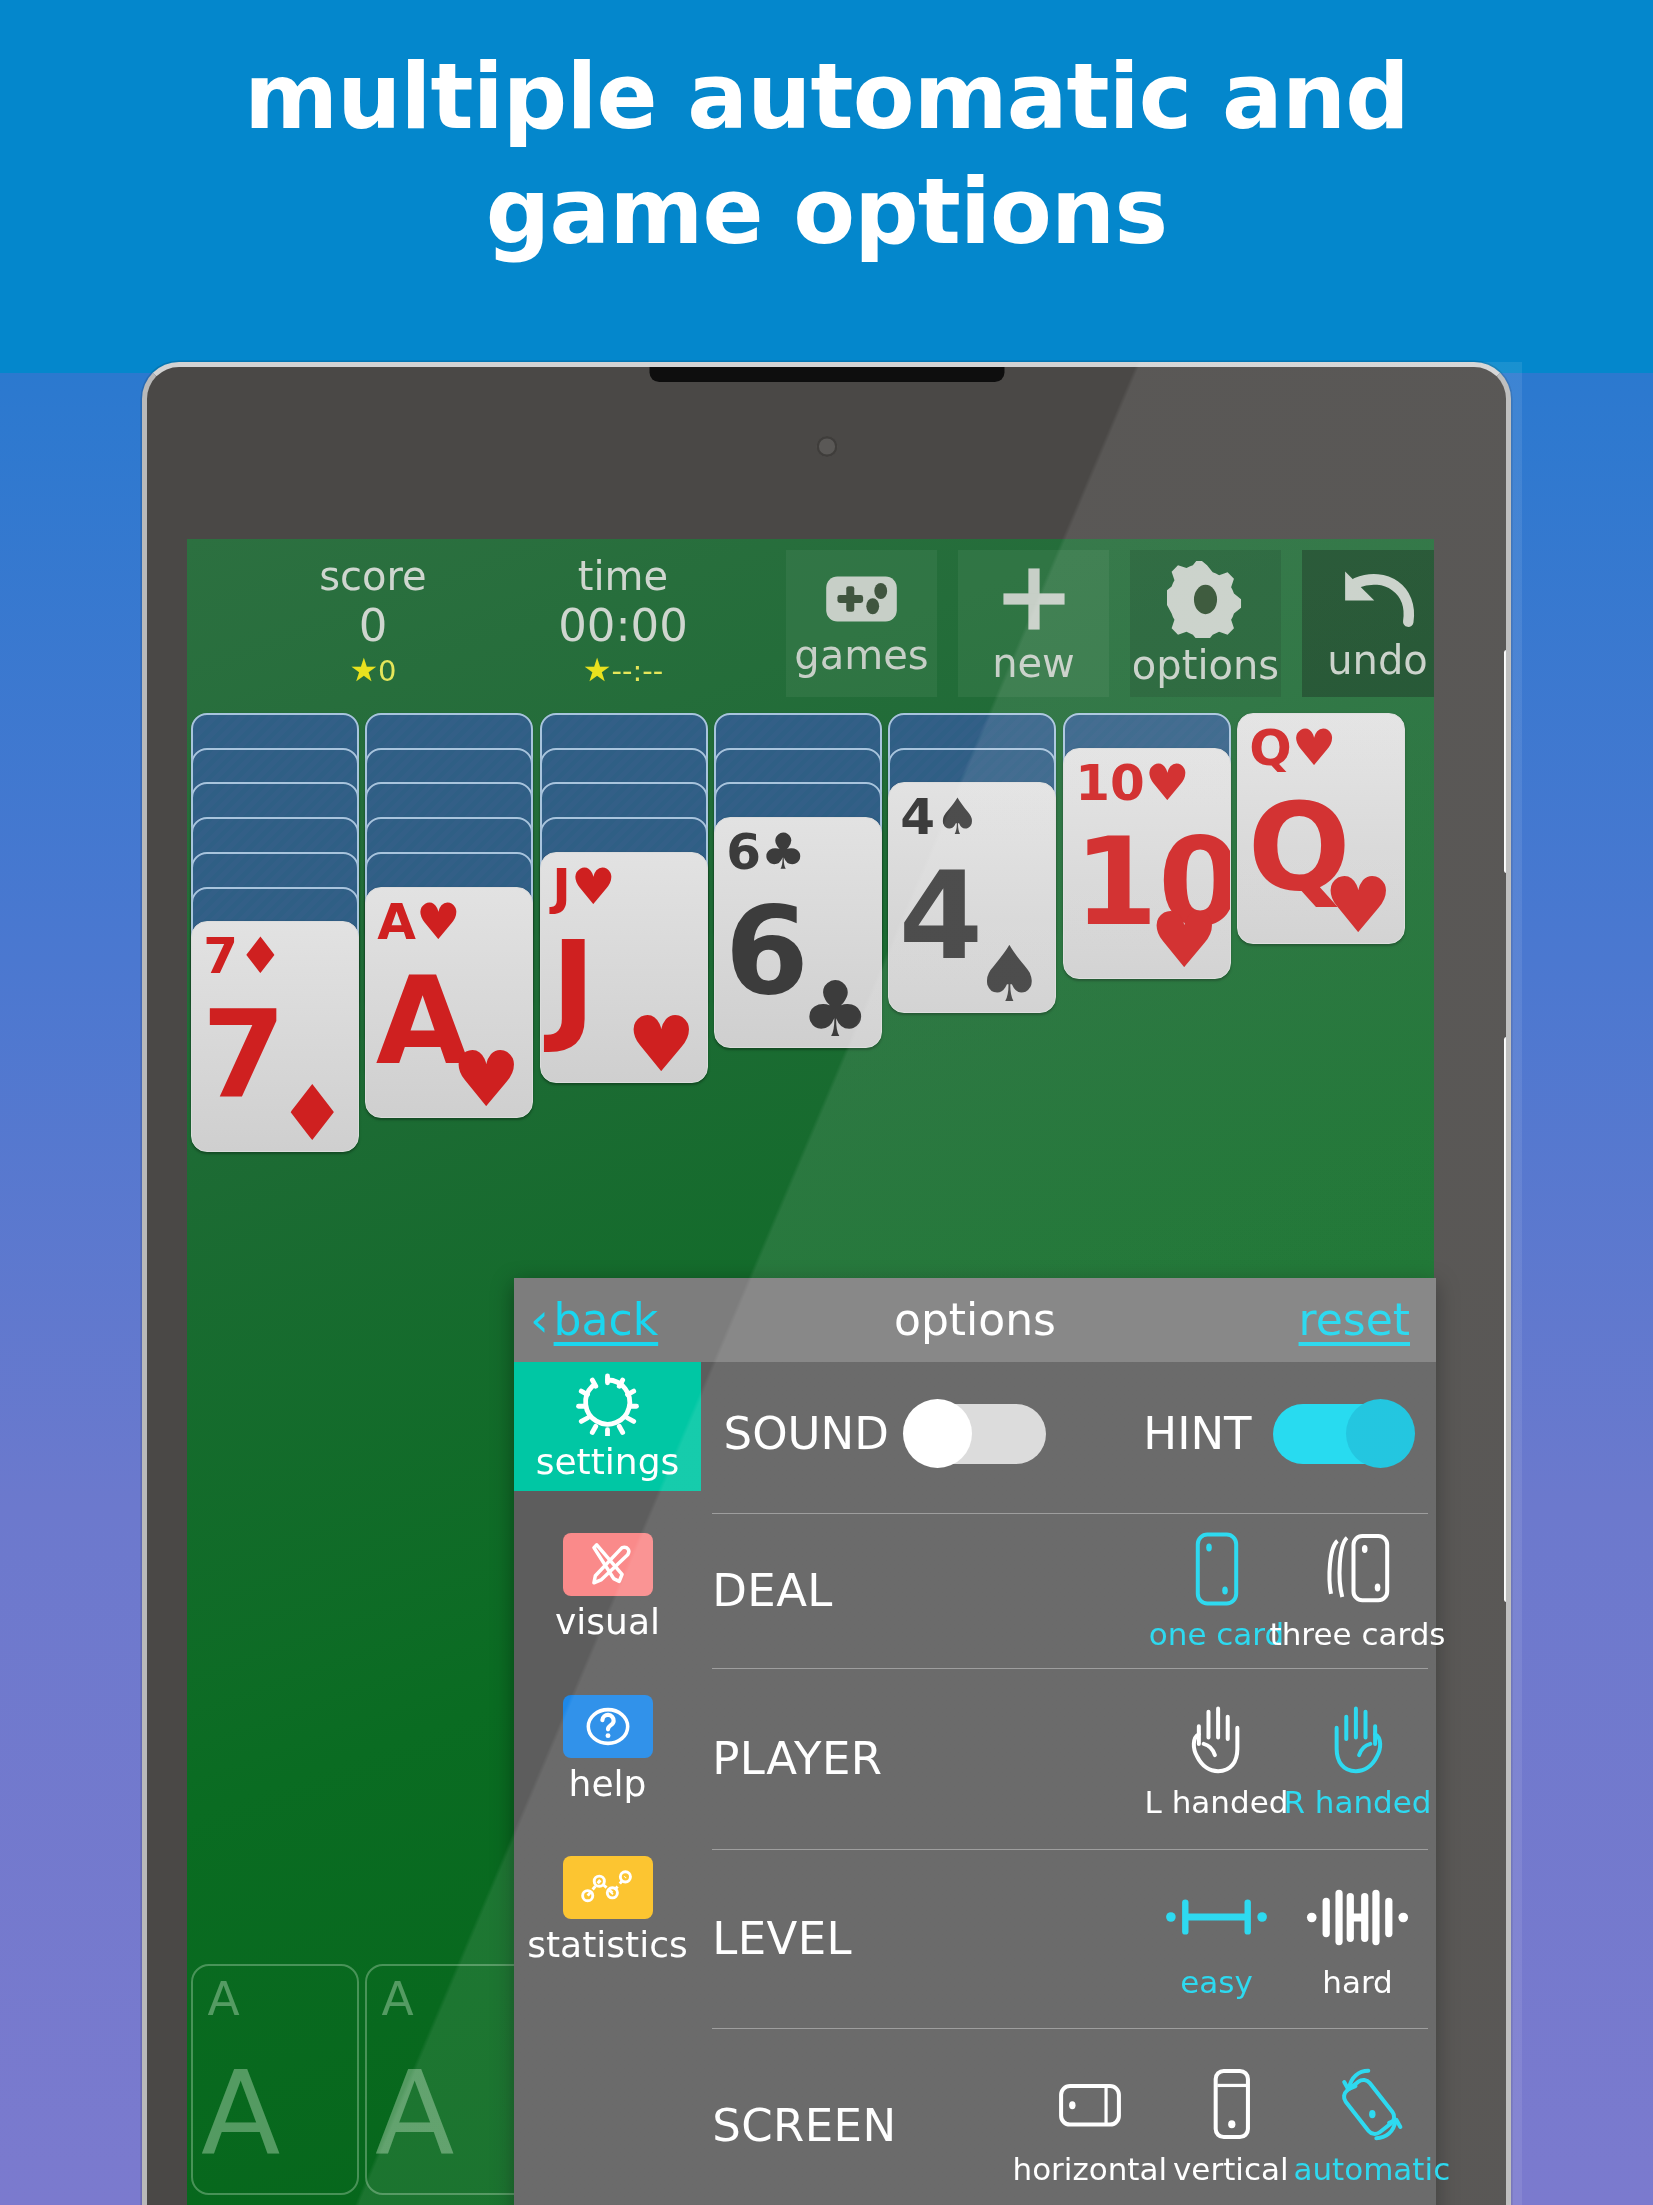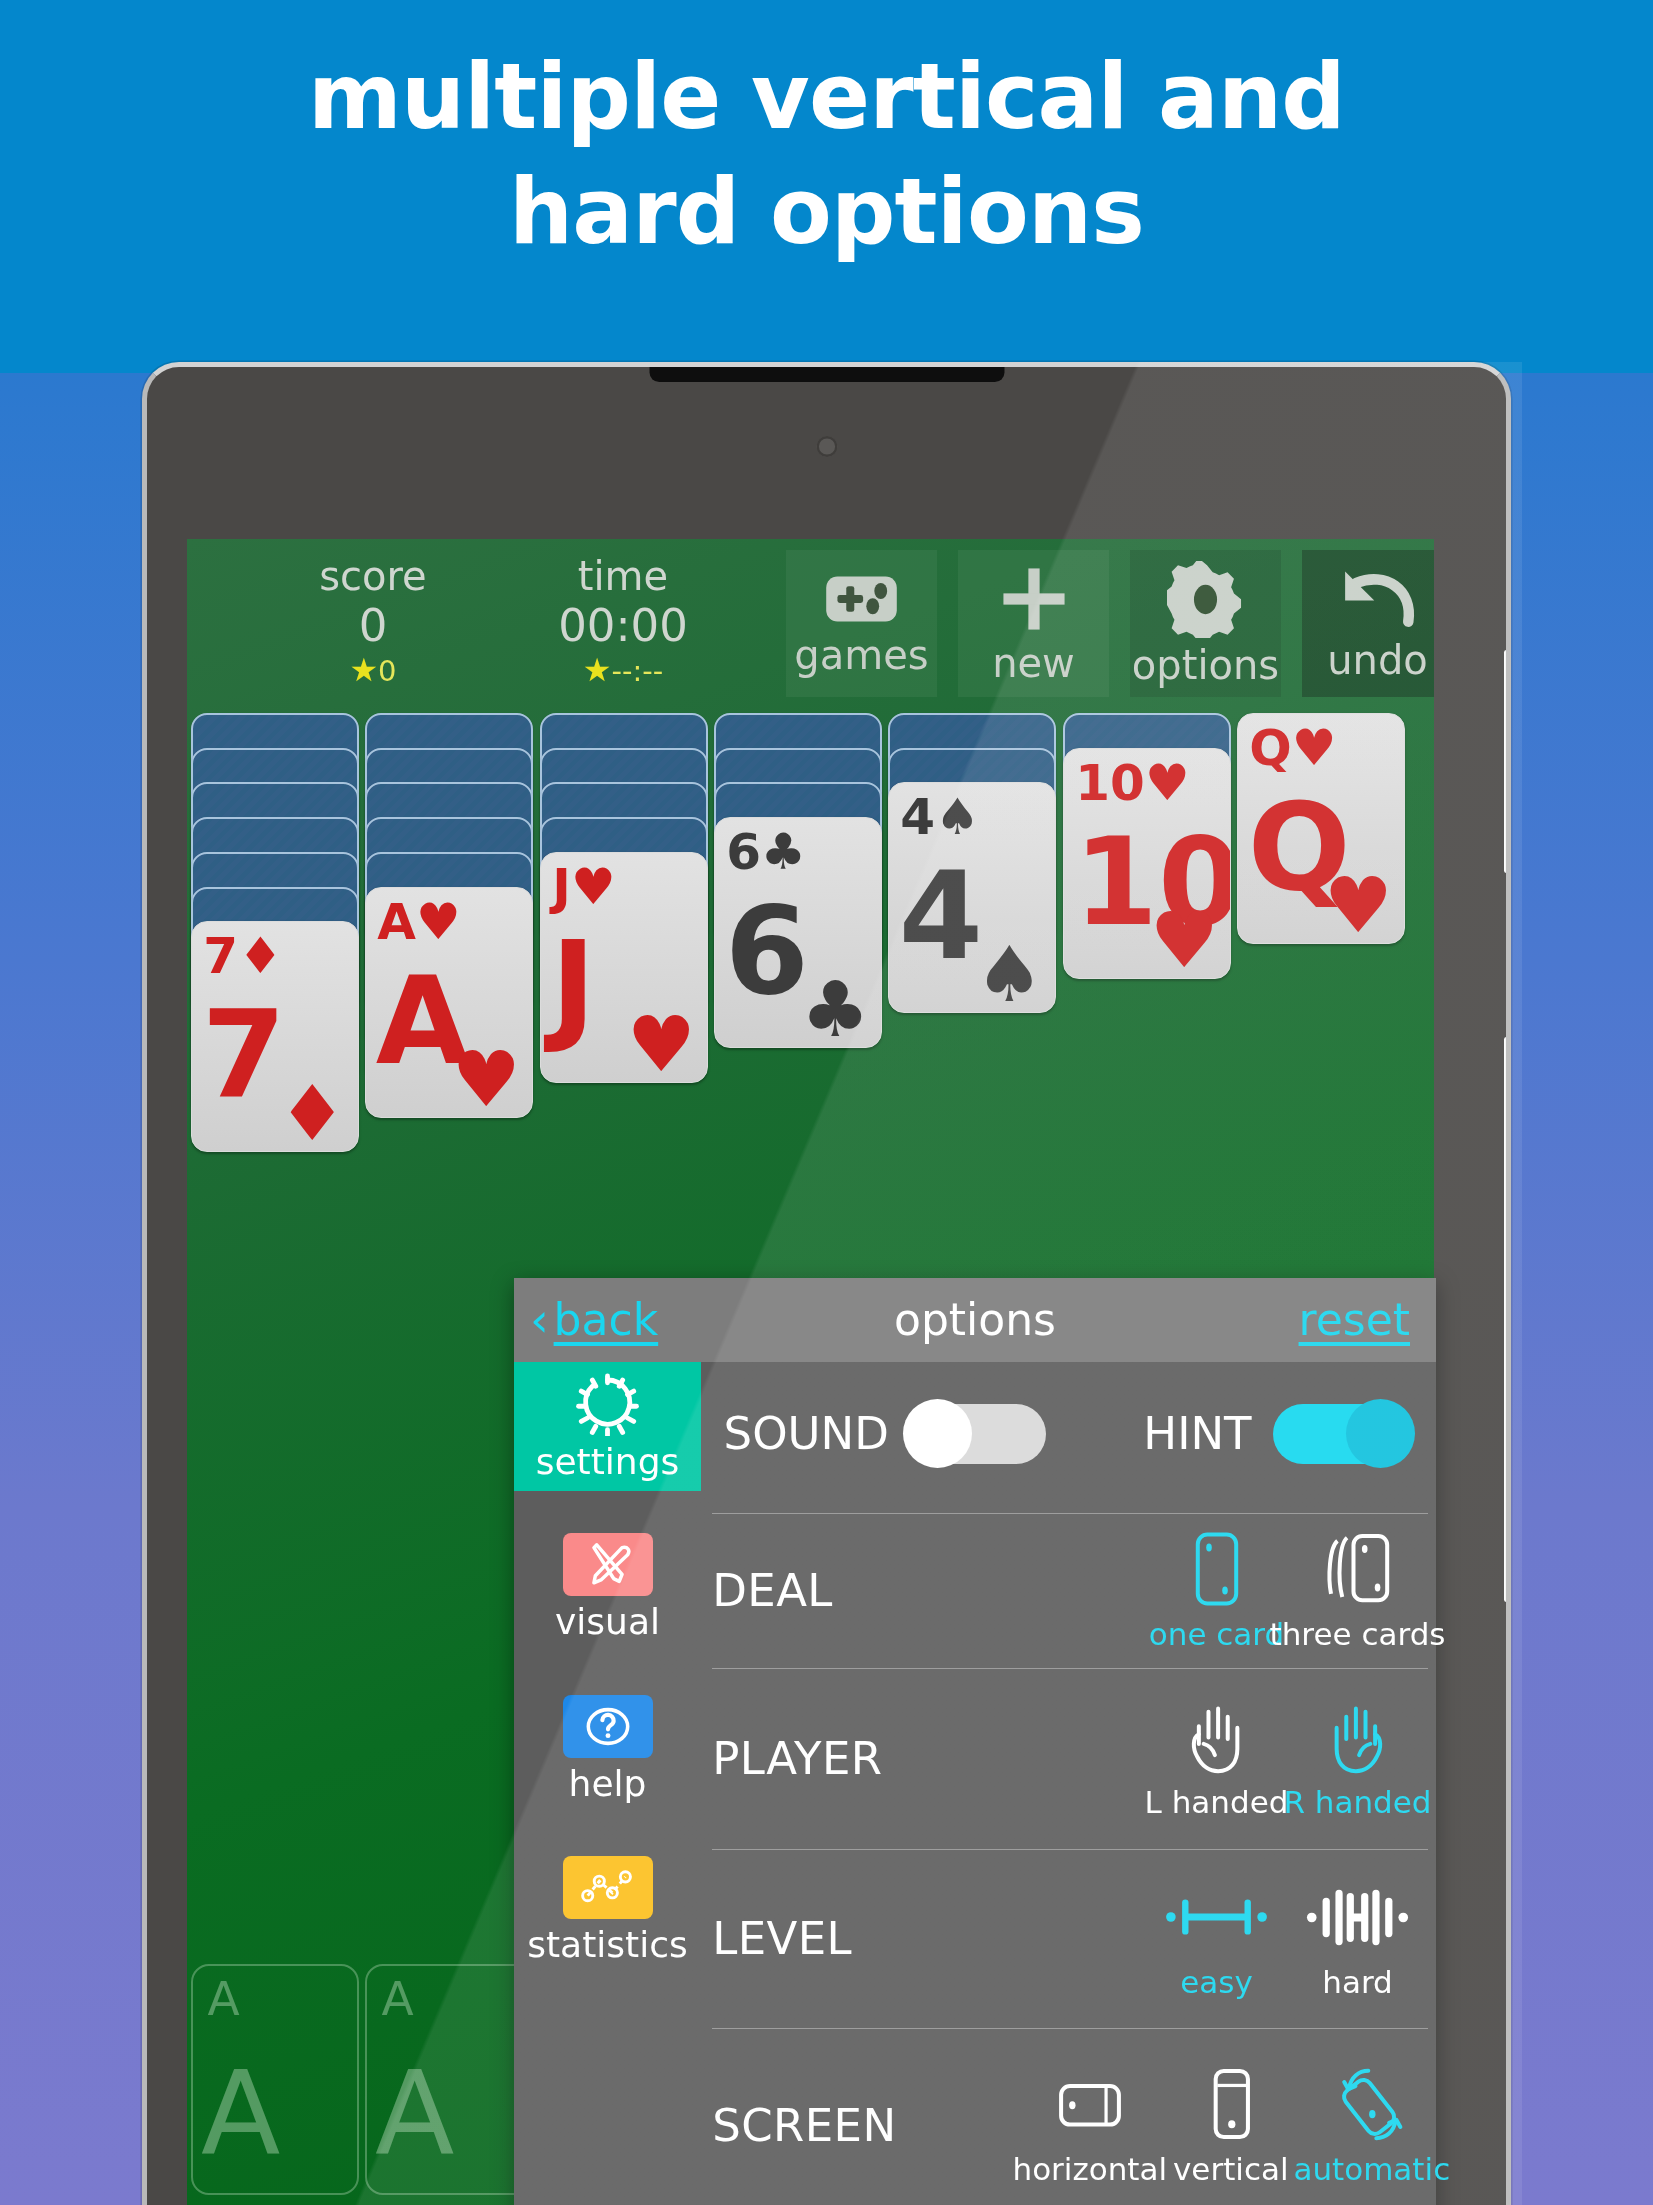--- a/index.html
+++ b/index.html
@@ -252,22 +252,22 @@
     background: linear-gradient(113deg, rgba(255,255,255,0.0) 0%, rgba(255,255,255,0.0) 46%, rgba(255,255,255,0.085) 46.2%, rgba(255,255,255,0.085) 100%);
   }
 </style>
 </head>
 <body>
 
 <div id="bg-top"></div>
 <div id="bg-bottom"></div>
 
 <div id="headline">
-  <span class="line">multiple vertical and</span>
-  <span class="line">hard options</span>
+  <span class="line">multiple automatic and</span>
+  <span class="line">game options</span>
 </div>
 
 <div id="tablet">
   <div id="tablet-topstrip"></div>
   <div id="camera"></div>
   <div class="side-btn" id="side-btn-1"></div>
   <div class="side-btn" id="side-btn-2"></div>
 
   <div id="screen">
 

